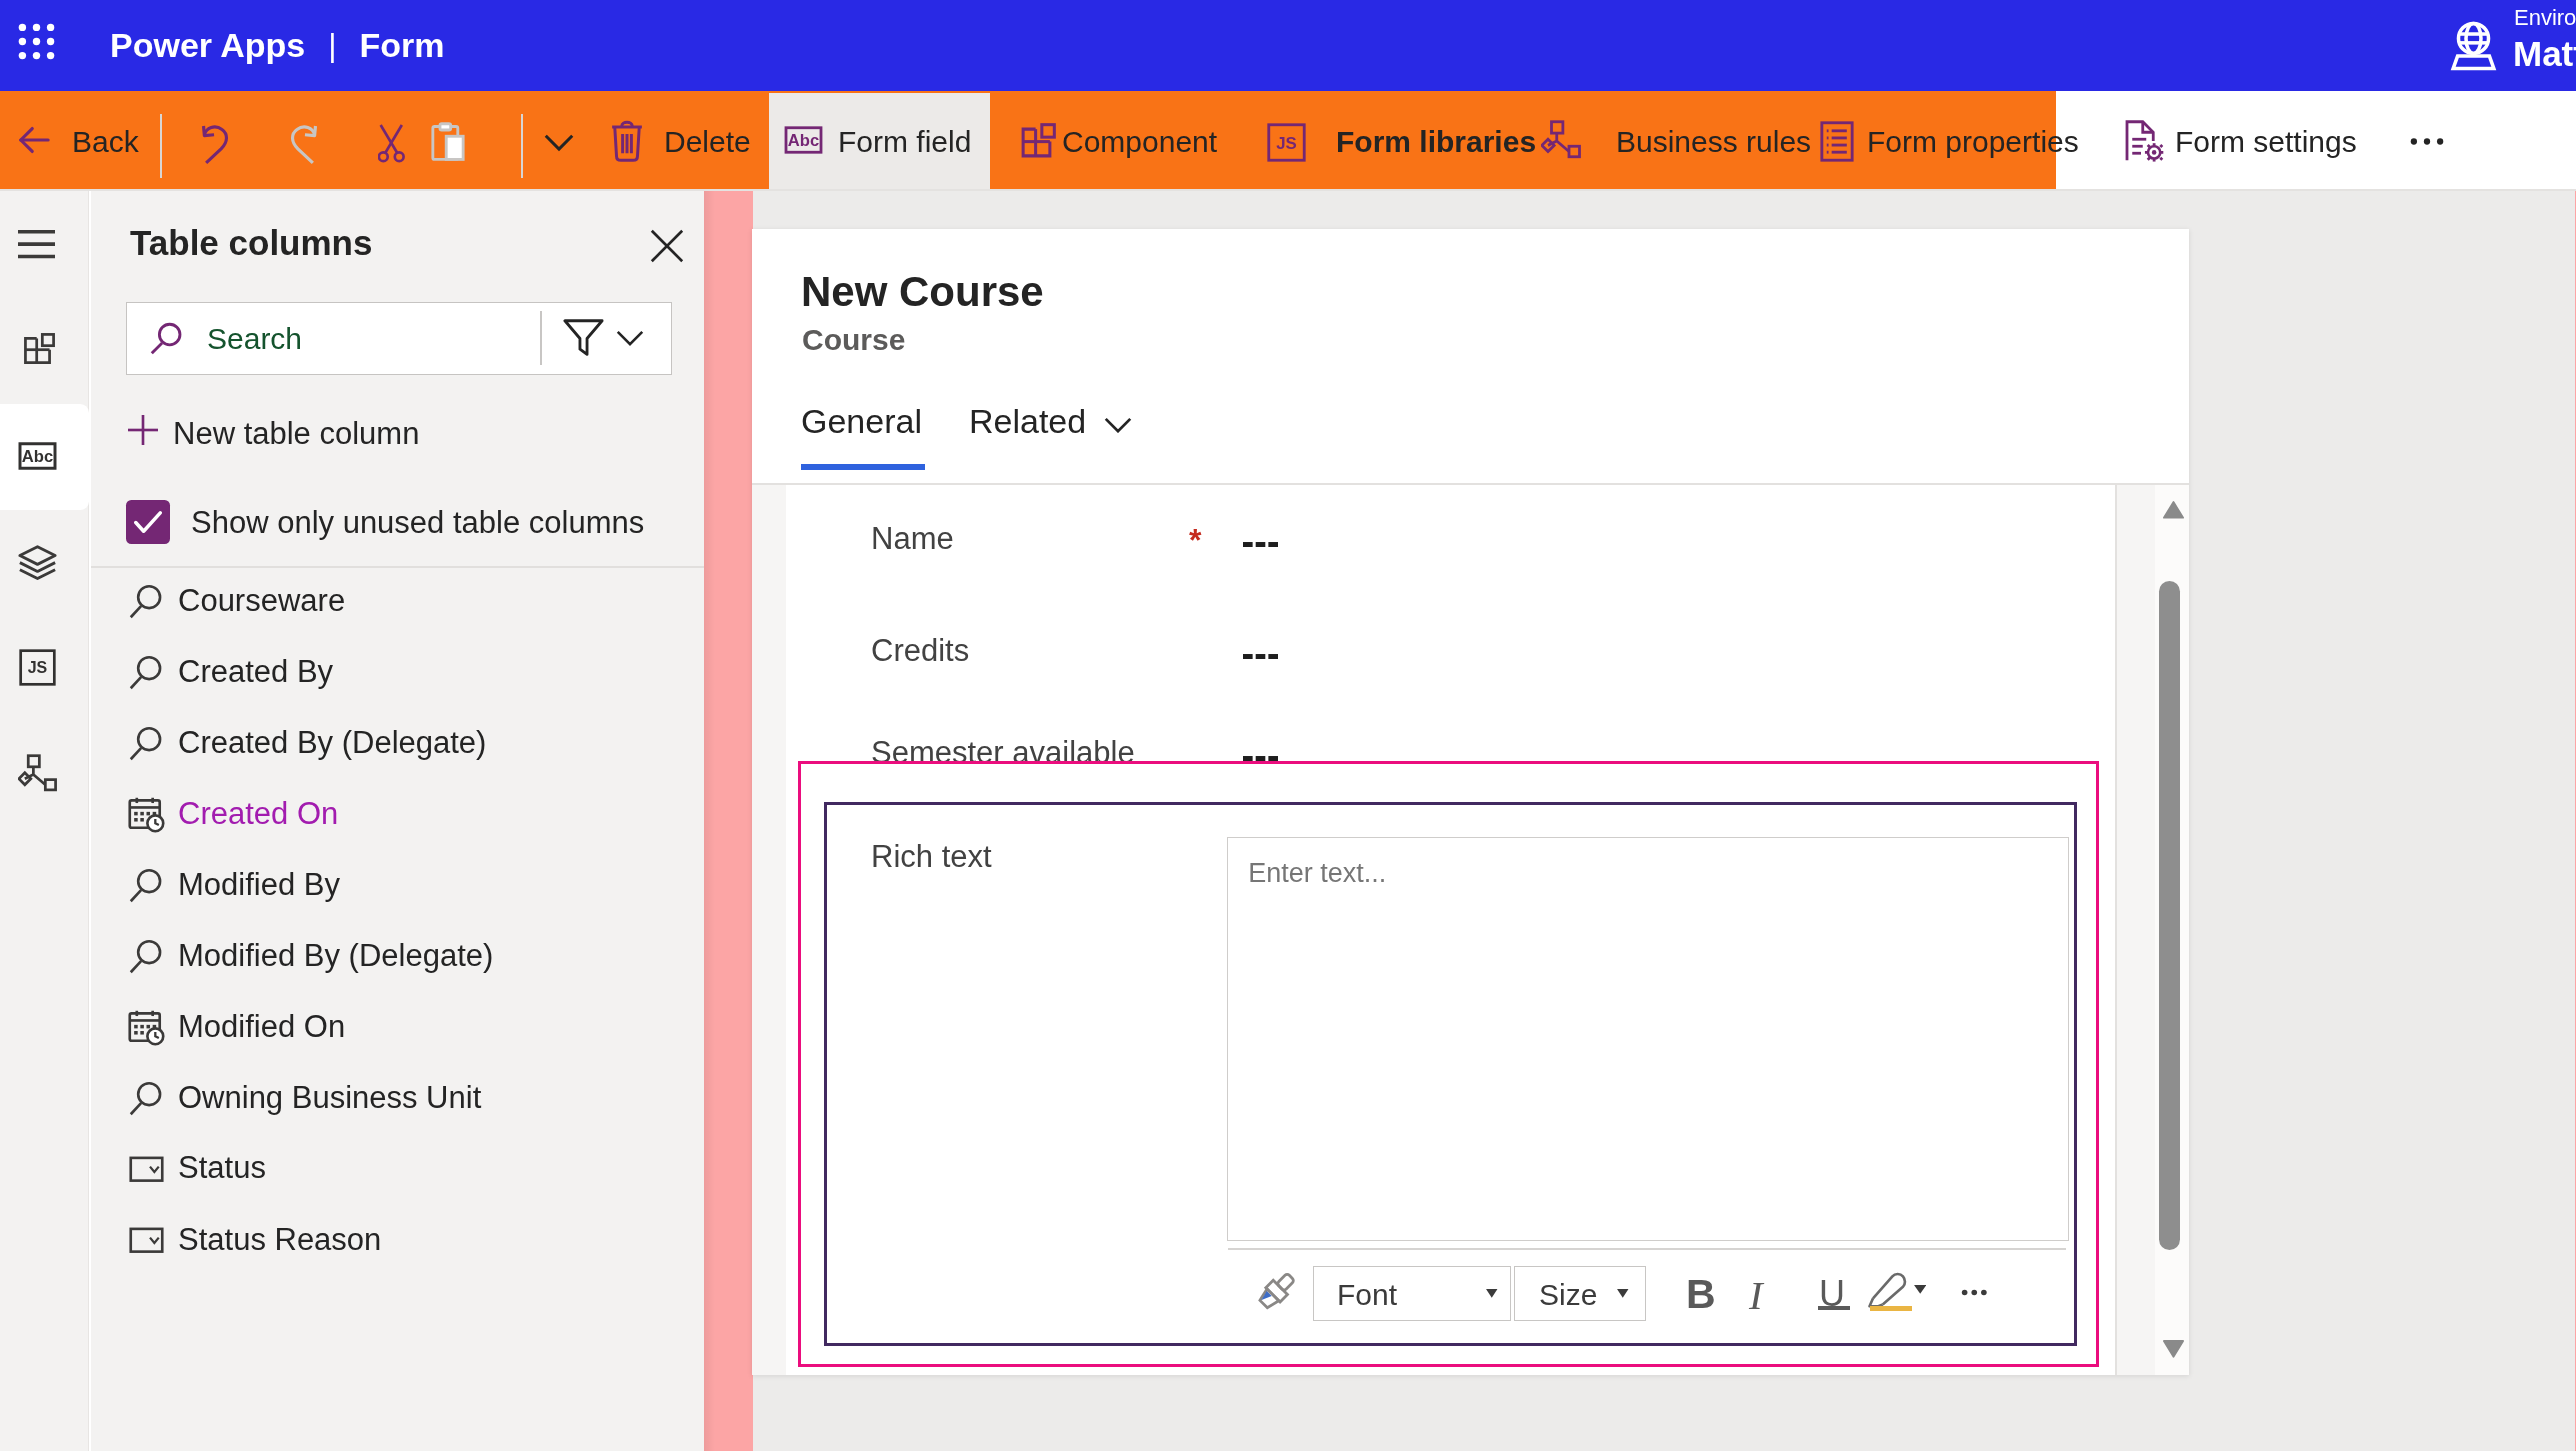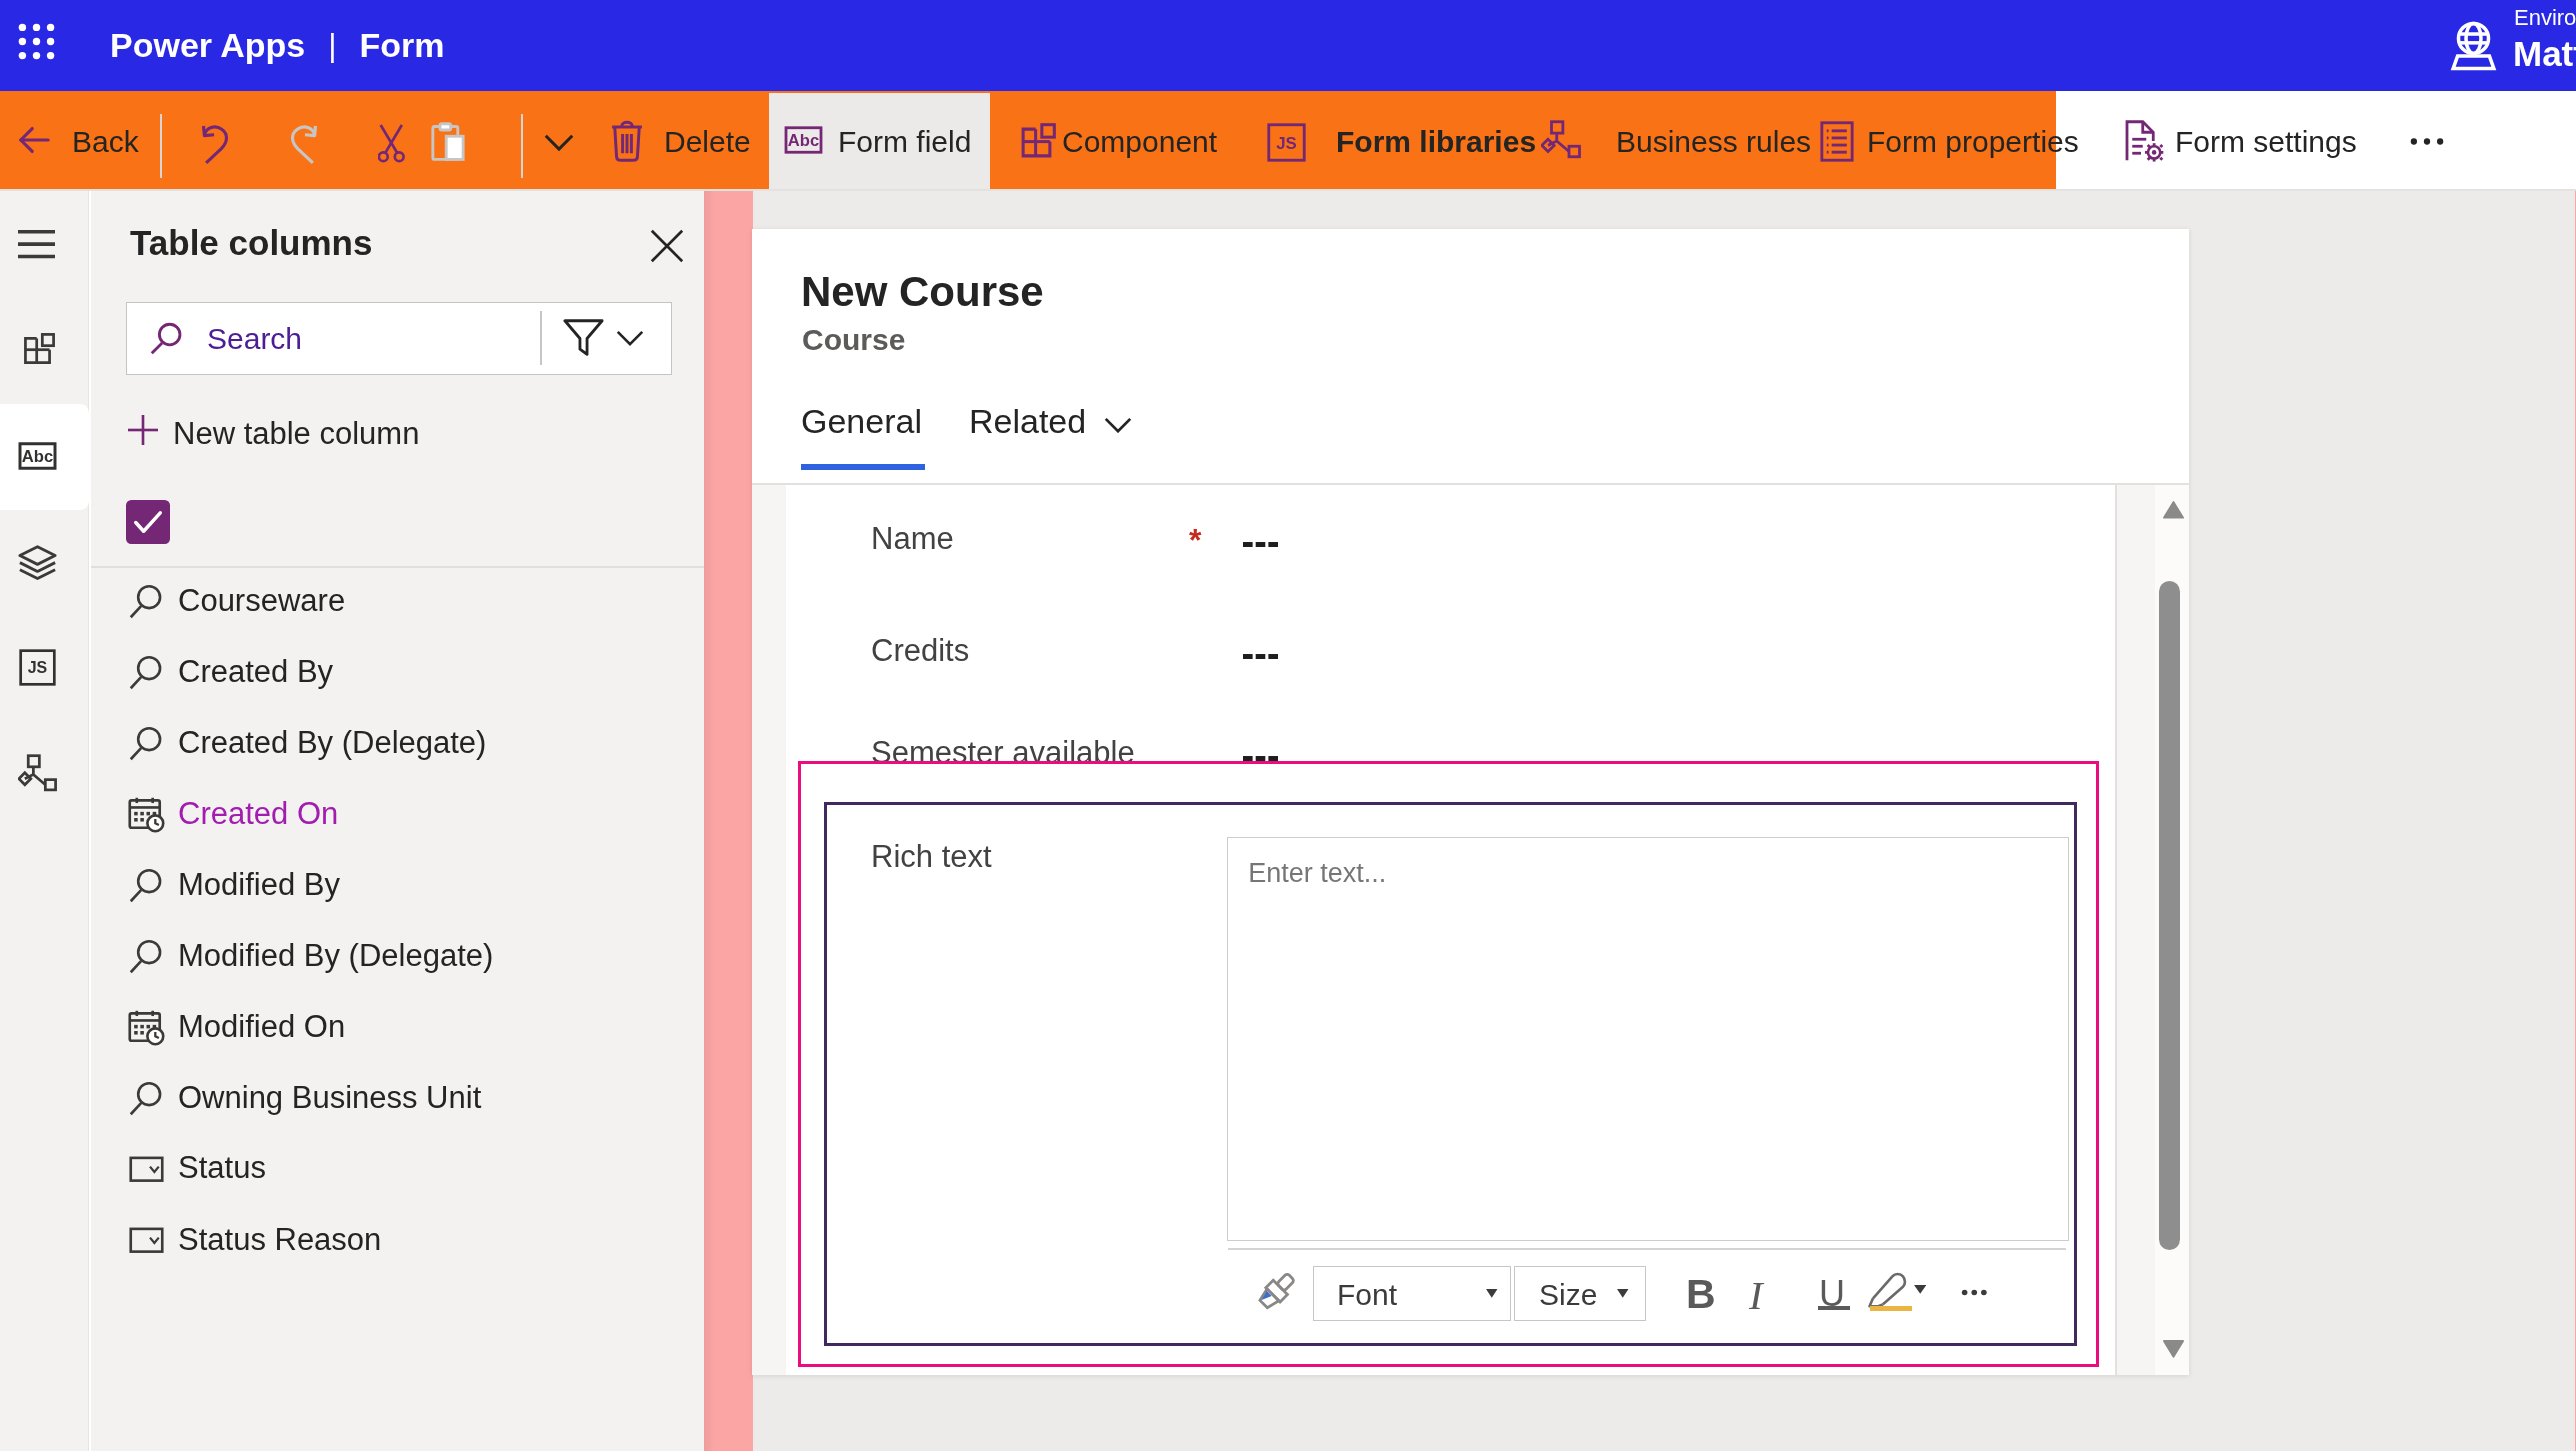--- a/index.html
+++ b/index.html
@@ -240,21 +240,21 @@
         </g>
   </svg>
 
   <div class="abs" style="left:35px;top:111px;width:546px;height:73px;background:#fff;border:1.8px solid #C6C4C2;">
     <svg class="abs" style="left:23px;top:18.6px" width="34" height="34" viewBox="0 0 38 38">
       <g fill="none" stroke="#742774" stroke-width="3.2">
             <circle cx="22" cy="14" r="11.5"></circle>
             <line x1="13.5" y1="23.5" x2="2" y2="35"></line>
           </g>
     </svg>
-    <div class="abs" style="left:80px;top:19.4px;font-size:30px;color:#4c1d95;">Search</div>
+    <div class="abs" style="left:80px;top:19.4px;font-size:30px;color:#14532d;">Search</div>
     <div class="abs" style="left:413px;top:8px;width:1.8px;height:54px;background:#C8C6C4;"></div>
     <svg class="abs" style="left:436px;top:16px" width="41" height="39" viewBox="0 0 46 44">
       <path d="M2 2 L44 2 L27 22 L27 40 L19 34 L19 22 Z" fill="none" stroke="#242424" stroke-width="3.2" stroke-linejoin="round"></path>
     </svg>
     <svg class="abs" style="left:489px;top:27px" width="28" height="16" viewBox="0 0 32 18">
       <polyline points="2,2 16,16 30,2" fill="none" stroke="#242424" stroke-width="3"></polyline>
     </svg>
   </div>
 
   <svg class="abs" style="left:37px;top:224px" width="30" height="30" viewBox="0 0 34 34">
@@ -263,20 +263,21 @@
           <line x1="0" y1="17" x2="34" y2="17"></line>
         </g>
   </svg>
   <div class="abs" style="left:82px;top:225px;font-size:31px;color:#242424;">New table column</div>
 
   <div class="abs" style="left:35px;top:309px;width:44px;height:44px;background:#742774;border-radius:5.3px;">
     <svg style="margin:10.6px auto 0 8px" width="28" height="23" viewBox="0 0 32 26">
       <polyline points="2,13 11,23 30,2" fill="none" stroke="#fff" stroke-width="4" stroke-linecap="round" stroke-linejoin="round"></polyline>
     </svg>
   </div>
+  <div class="abs" style="left:100px;top:314px;font-size:31px;color:#242424;">Show only unused table columns</div>
   <div class="abs" style="left:0;top:375px;width:613px;height:1.8px;background:#E1DFDD;"></div>
 <svg class="abs" style="left:38px;top:393px" width="35" height="35" viewBox="0 0 40 40">
   <g fill="none" stroke="#3B3A39" stroke-width="3">
           <circle cx="23" cy="15" r="12.5"></circle>
           <line x1="14" y1="25" x2="2" y2="38"></line>
         </g>
 </svg>
 <div class="abs" style="left:87px;top:392px;font-size:31px;color:#242424;white-space:nowrap;">Courseware</div>
 <svg class="abs" style="left:38px;top:464px" width="35" height="35" viewBox="0 0 40 40">
   <g fill="none" stroke="#3B3A39" stroke-width="3">

